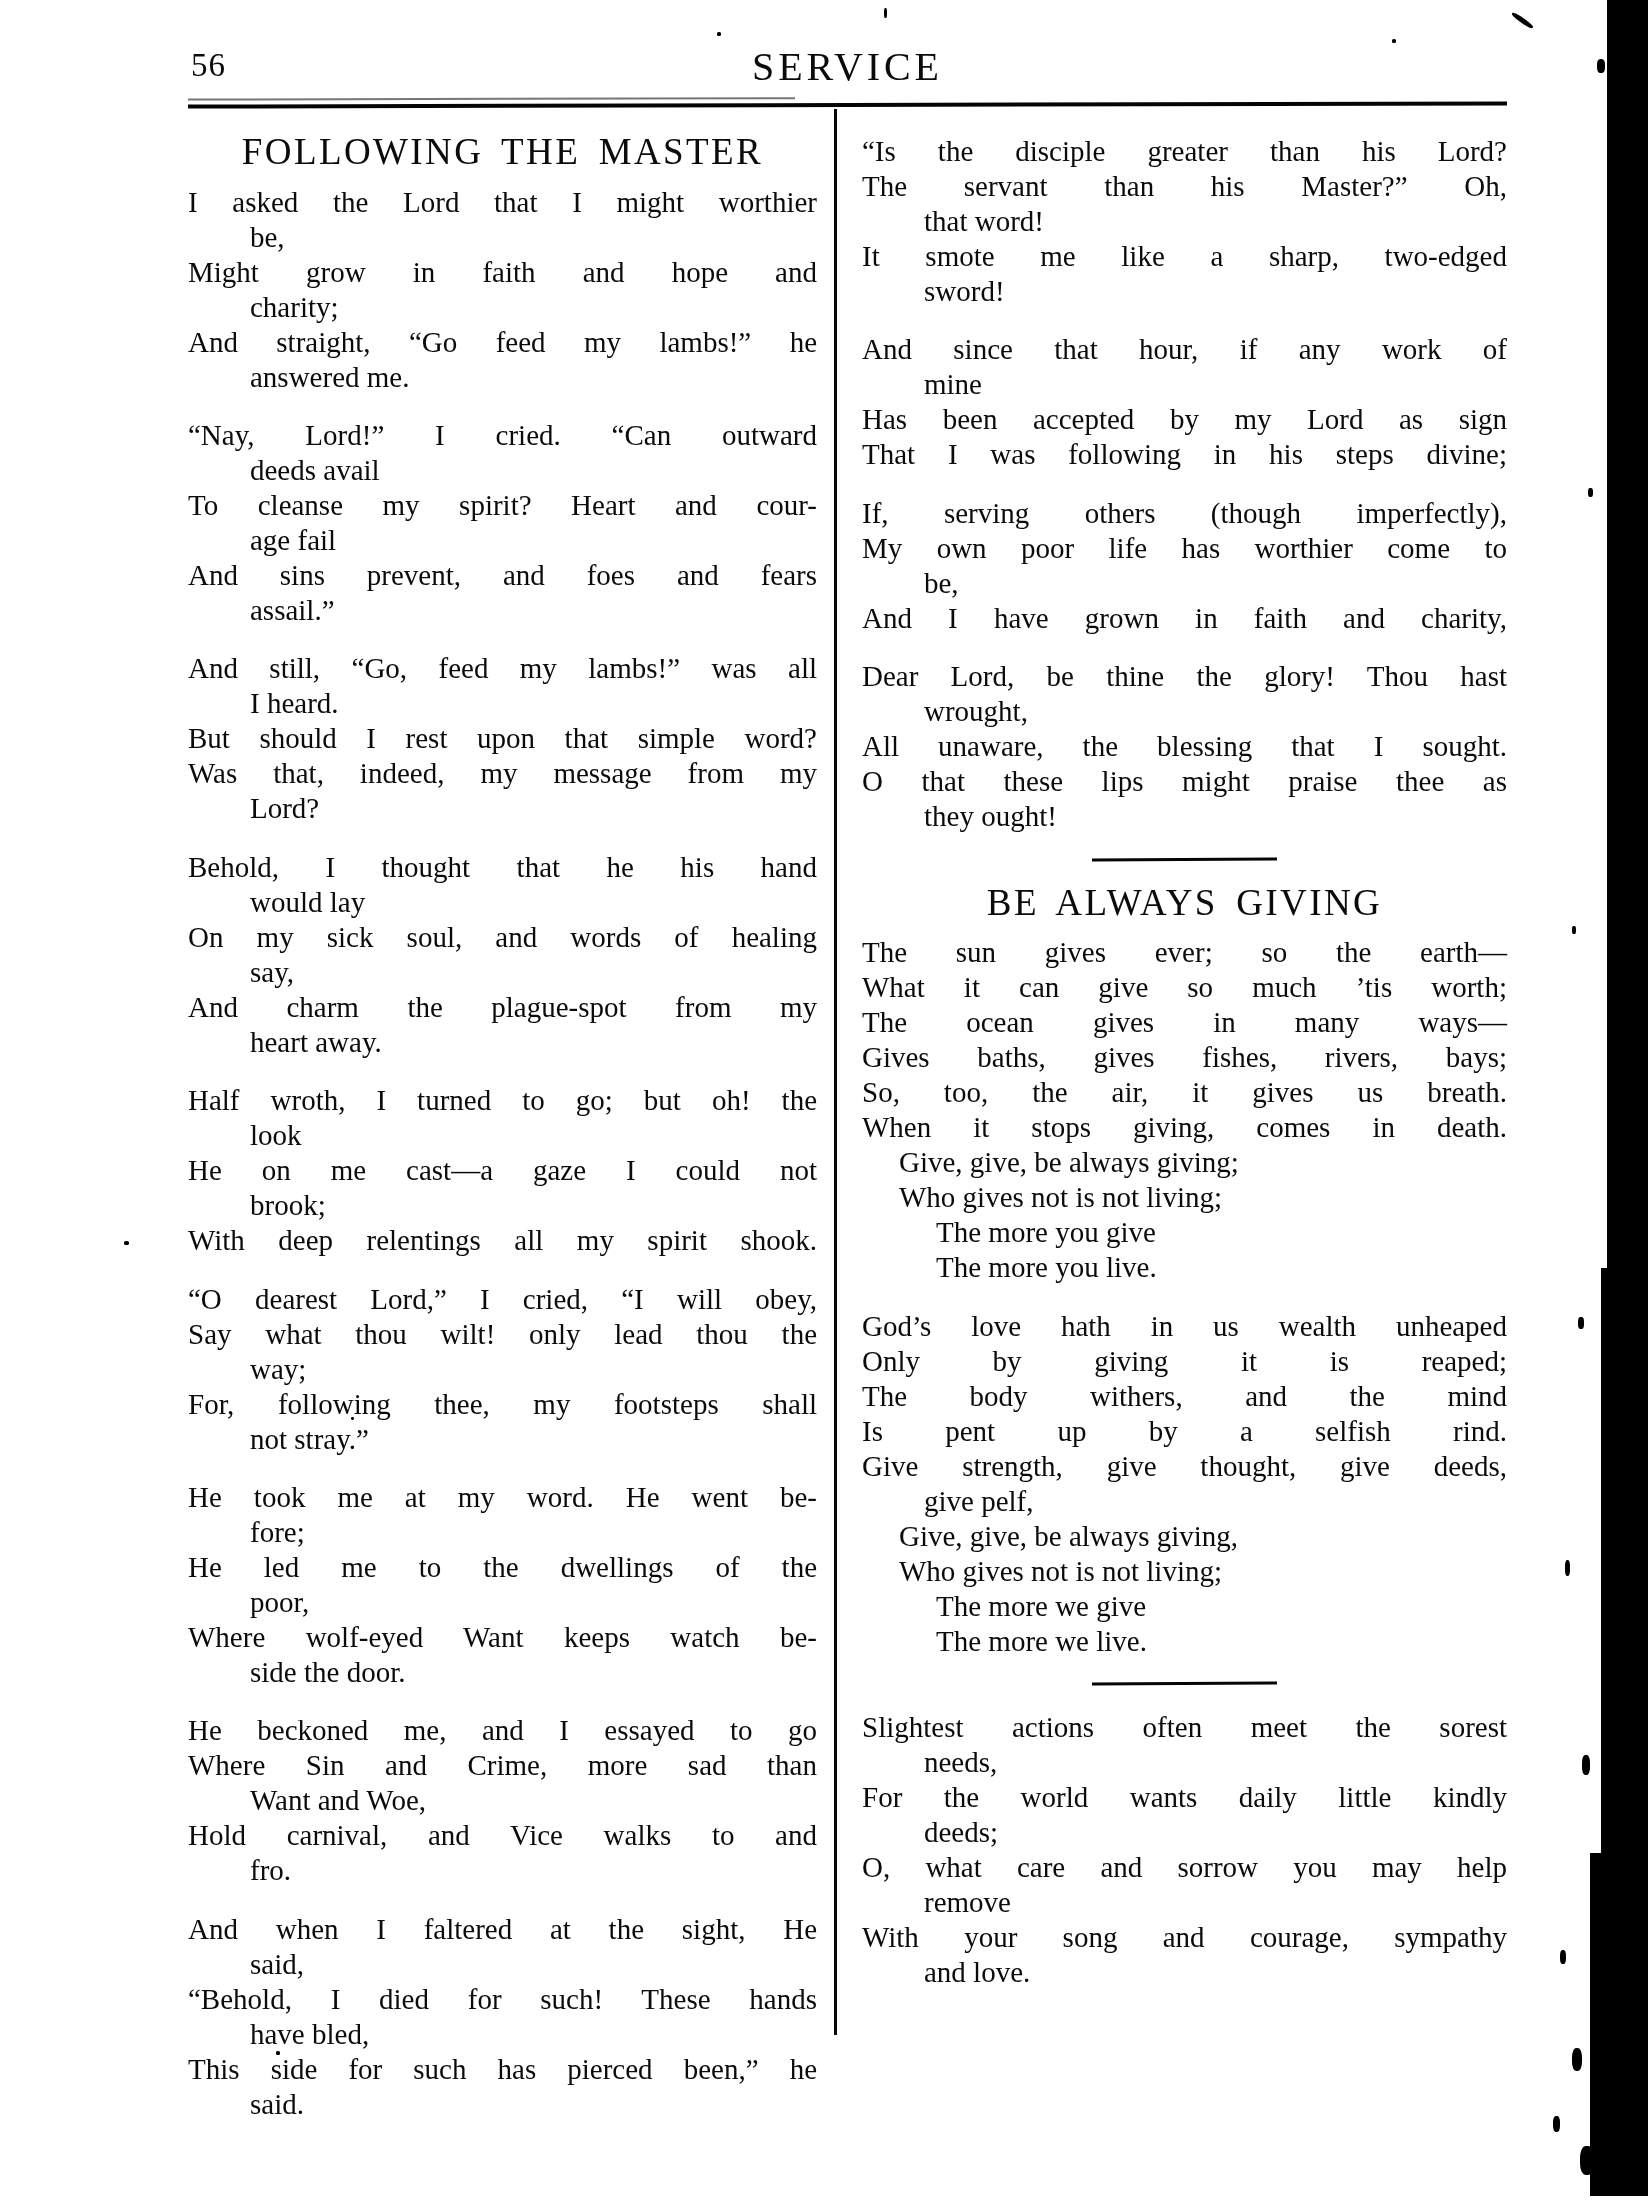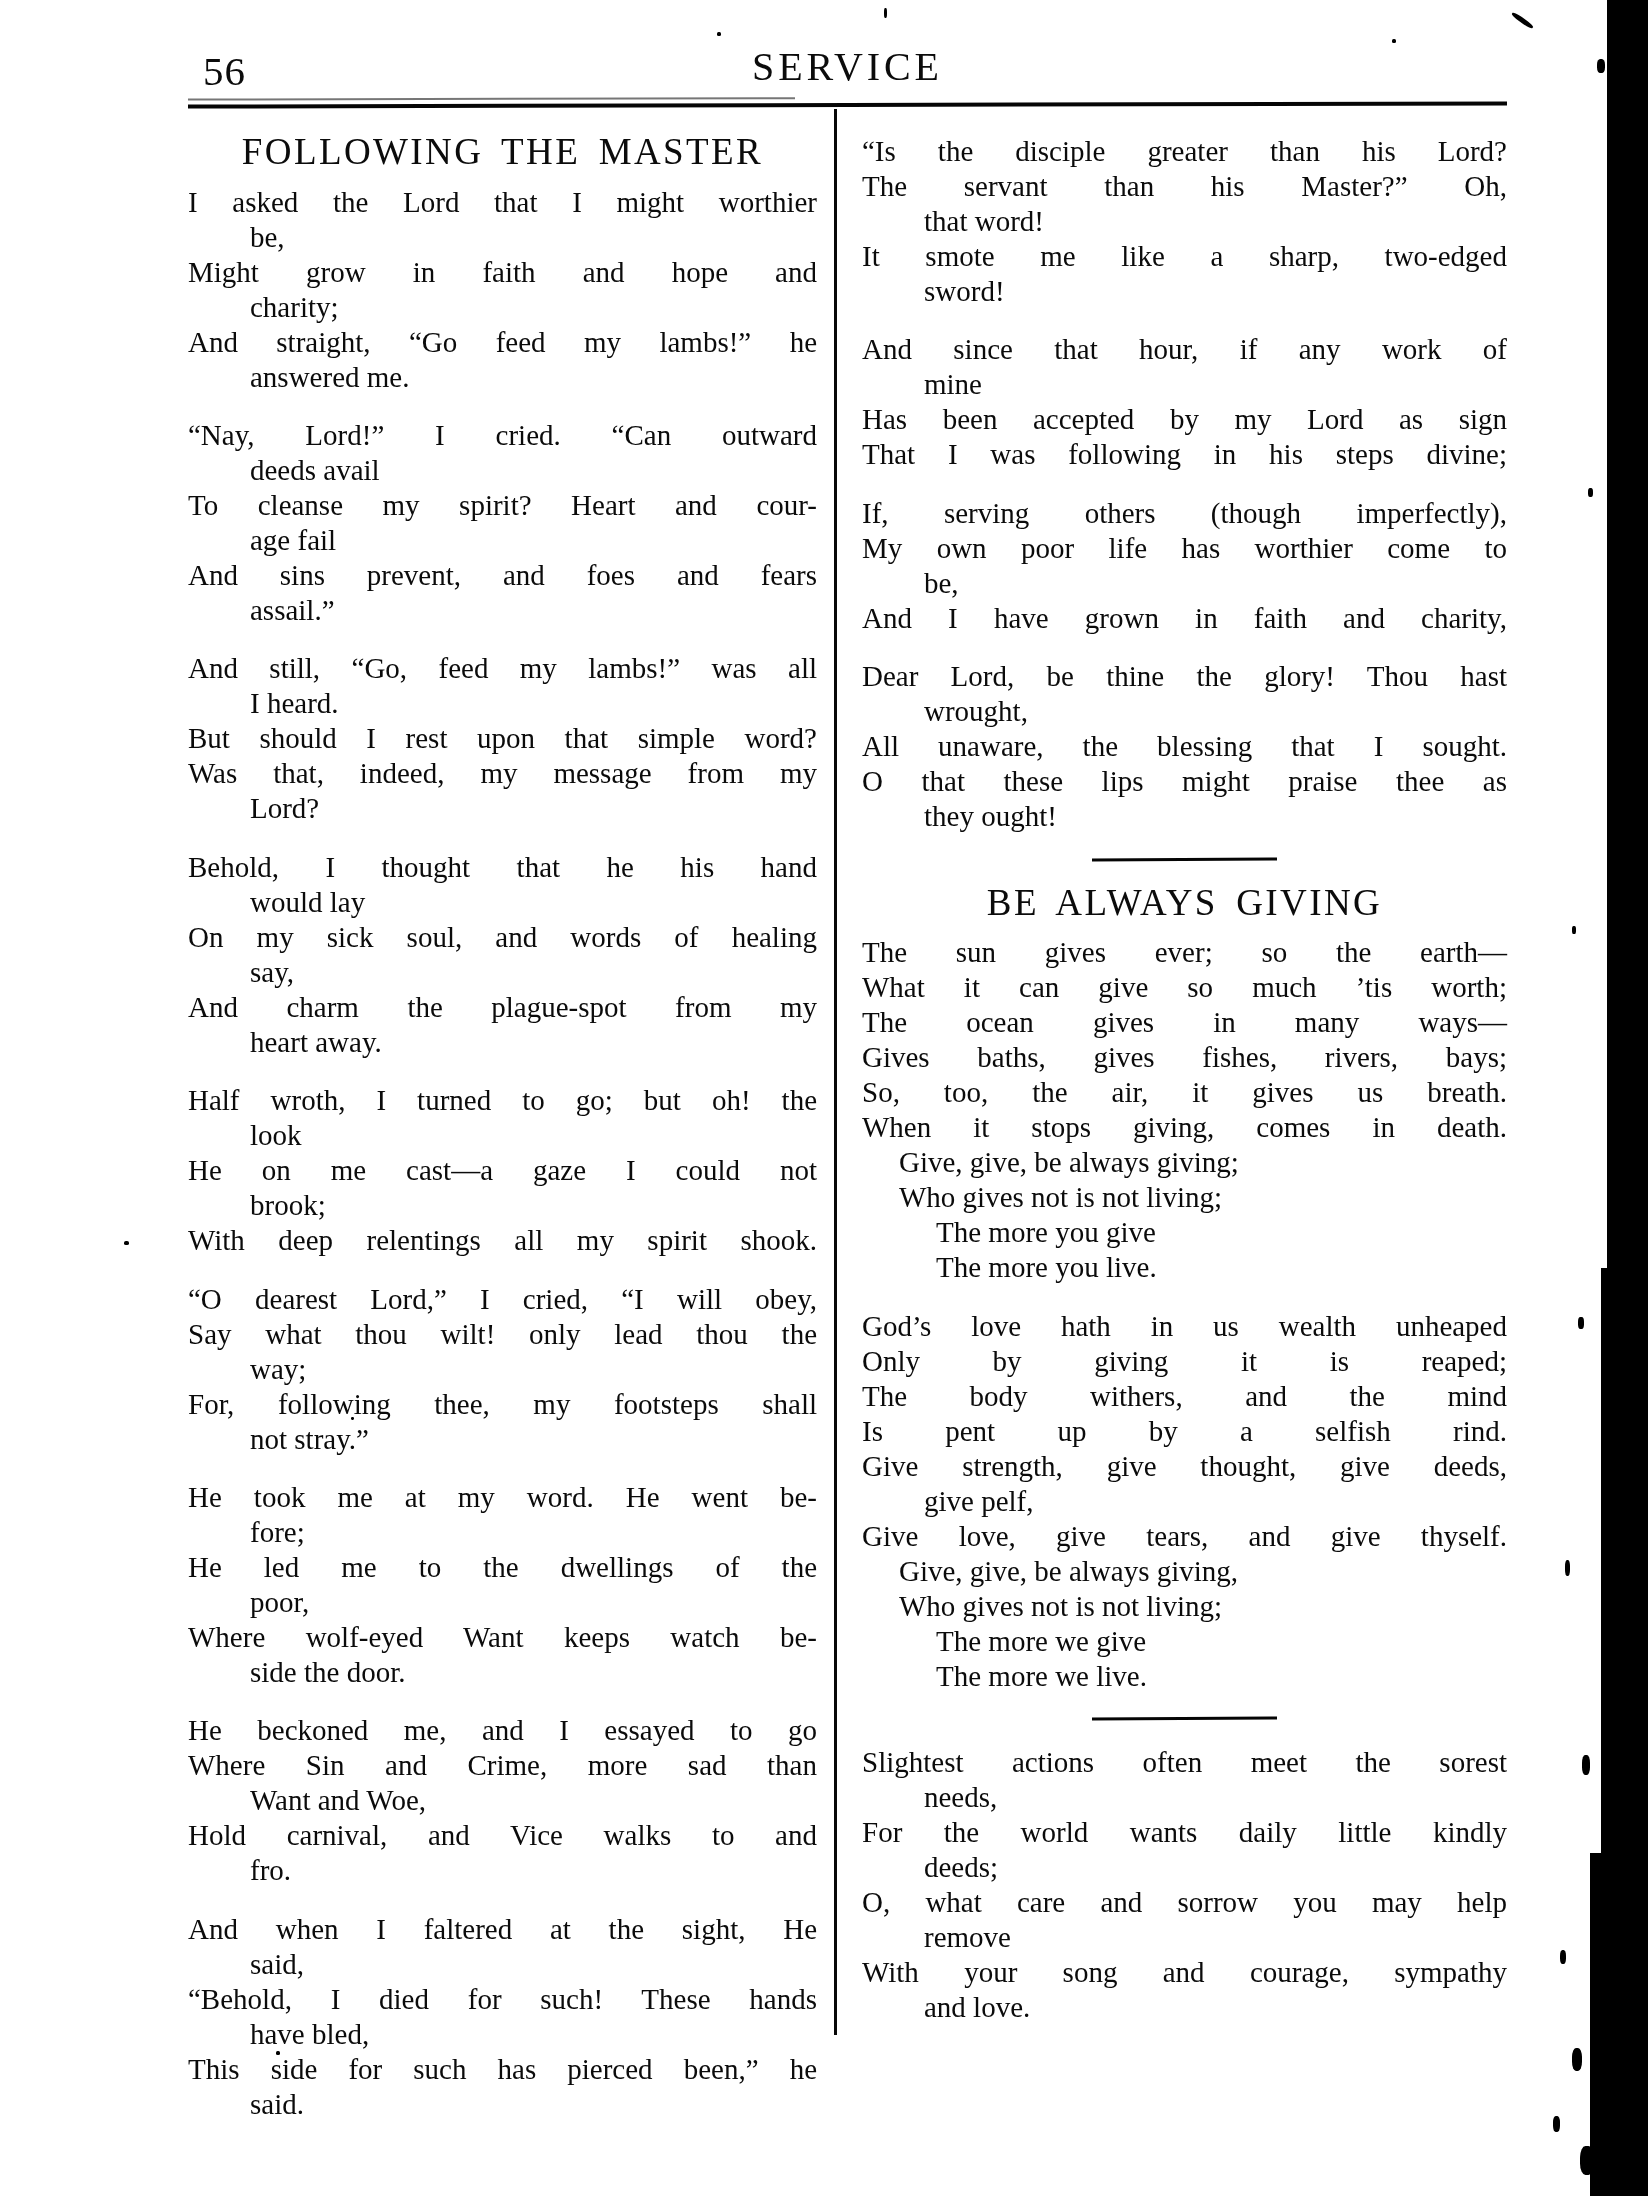--- a/index.html
+++ b/index.html
@@ -10,21 +10,21 @@
     font-family:"Liberation Serif","DejaVu Serif",serif;
     color:#0b0b0b;
     position:relative;
     overflow:hidden;
   }
   #page{position:absolute;inset:0;}
 
   
   .page-number{
     position:absolute;left:191px;top:47px;
-    font-size:41px;letter-spacing:1px;margin-left:12px;
+    font-size:33px;letter-spacing:1px;
   }
   .running-title{
     position:absolute;left:188px;top:43px;width:1319px;
     text-align:center;font-size:40px;letter-spacing:3.9px;word-spacing:3.9px;
   }
   .header-rule{
     position:absolute;left:188px;top:103px;width:1319px;height:3.9px;
     background:#050505;transform:rotate(-0.14deg);
   }
   .header-rule::after{
@@ -182,21 +182,20 @@
         <div class="line i3">The more you give</div>
         <div class="line i3">The more you live.</div>
       </div>
       <div class="stanza">
         <div class="line i0 j">God’s love hath in us wealth unheaped</div>
         <div class="line i0 j">Only by giving it is reaped;</div>
         <div class="line i0 j">The body withers, and the mind</div>
         <div class="line i0 j">Is pent up by a selfish rind.</div>
         <div class="line i0 j">Give strength, give thought, give deeds,</div>
         <div class="line i1">give pelf,</div>
-        <div class="line i0 j">Give love, give tears, and give thyself.</div>
         <div class="line i2">Give, give, be always giving,</div>
         <div class="line i2">Who gives not is not living;</div>
         <div class="line i3">The more we give</div>
         <div class="line i3">The more we live.</div>
       </div>
       <div class="section-rule"></div>
       <div class="stanza">
         <div class="line i0 j">Slightest actions often meet the sorest</div>
         <div class="line i1">needs,</div>
         <div class="line i0 j">For the world wants daily little kindly</div>

